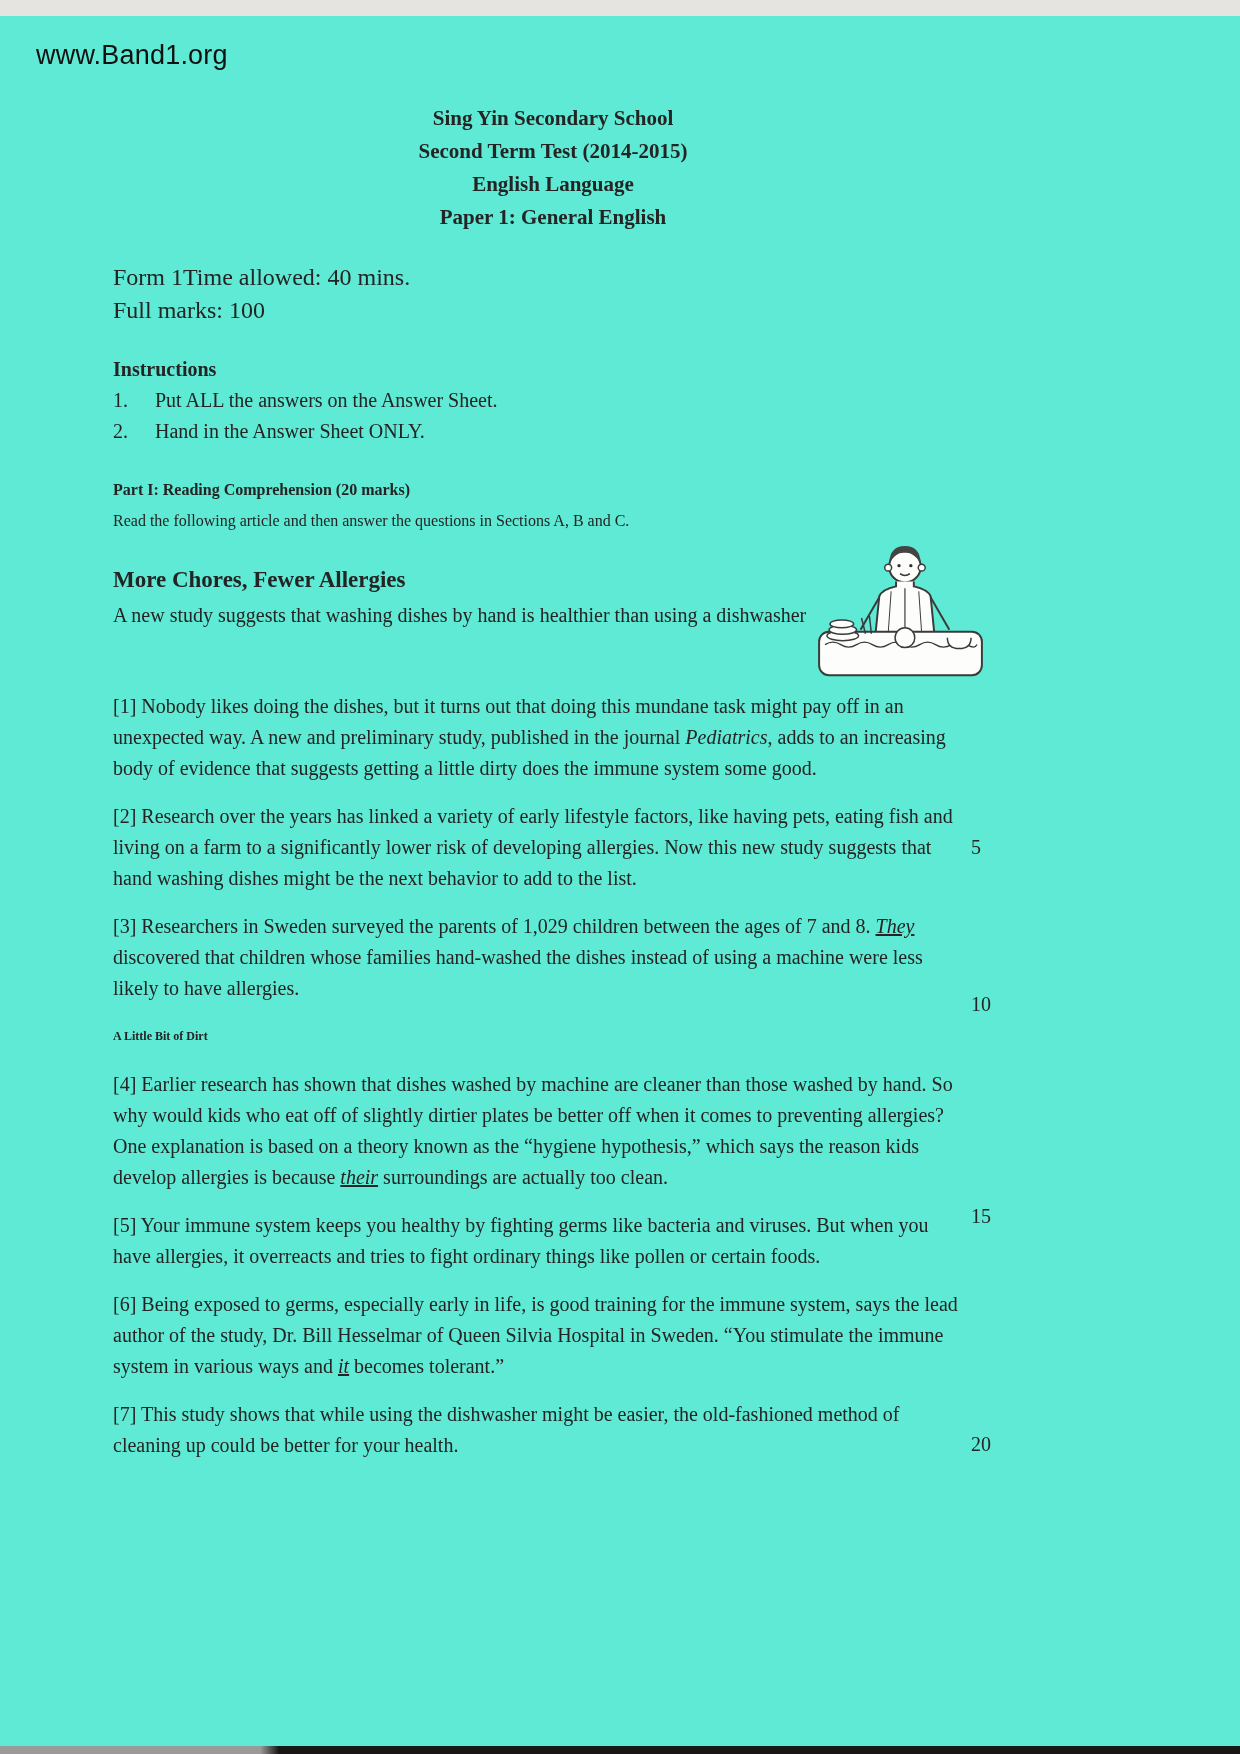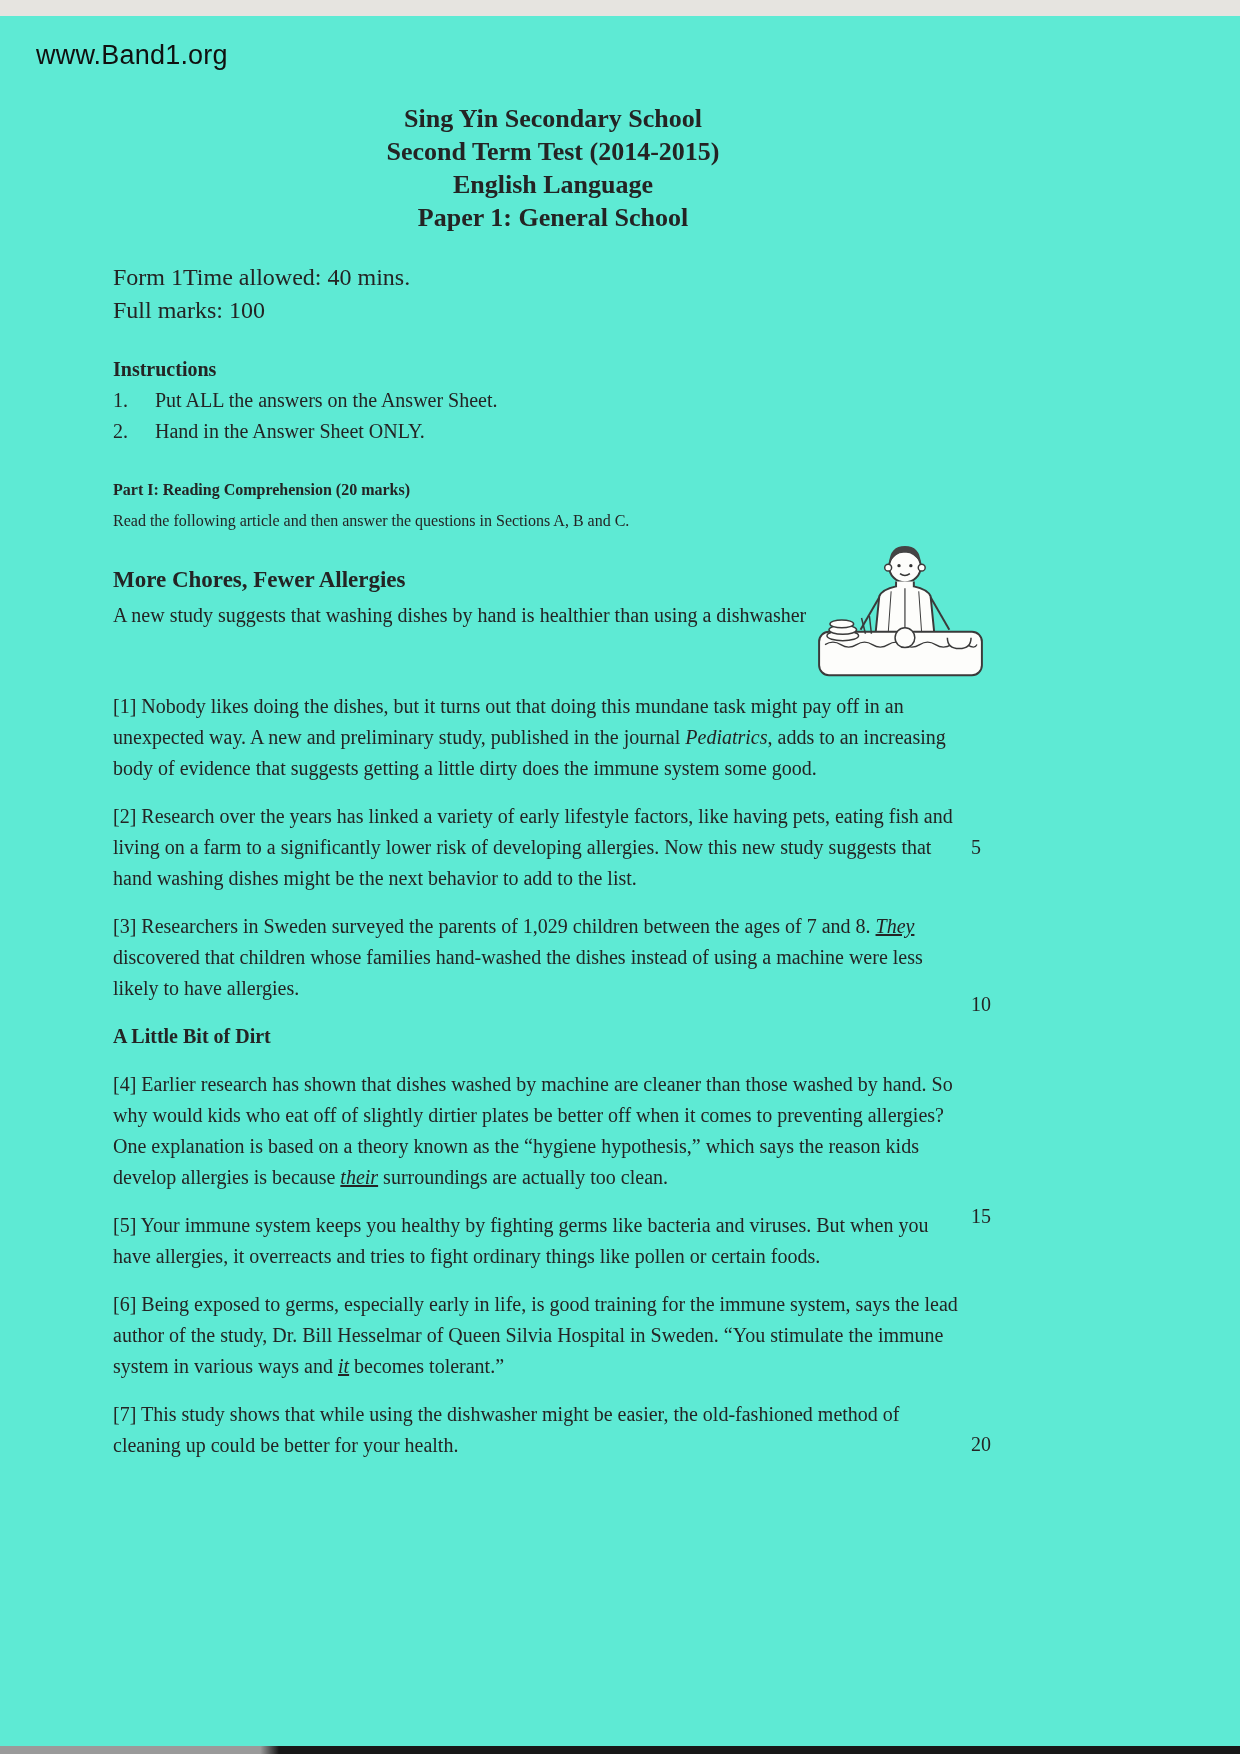--- a/index.html
+++ b/index.html
@@ -23,21 +23,21 @@
     letter-spacing: 0.2px;
   }
   .content {
     width: 880px;
     margin-left: 113px;
     padding-top: 86px;
   }
   .title-block {
     text-align: center;
     font-weight: bold;
-    font-size: 26px;
+    font-size: 21px;
     line-height: 33px;
   }
   .meta-row {
     display: flex;
     justify-content: flex-start;
     margin-top: 28px;
     font-size: 24px;
     line-height: 31px;
   }
   .full-marks { font-size: 24px; line-height: 31px; margin-top: 2px; }
@@ -60,21 +60,21 @@
   }
   .article-body { position: relative; }
   .article-body p {
     margin: 0 0 17px 0;
     font-size: 20px;
     line-height: 31px;
     width: 848px;
   }
   .section-heading {
     font-weight: bold;
-    font-size: 20px;
+    font-size: 12px;
     line-height: 31px;
     margin: 8px 0 17px 0;
   }
   .line-marker {
     position: absolute;
     left: 858px;
     width: 30px;
     font-size: 20px;
     line-height: 31px;
     text-align: left;
@@ -96,21 +96,21 @@
 <div class="page">
 
   <div class="watermark">www.Band1.org</div>
 
   <div class="content">
 
     <div class="title-block">
       <div>Sing Yin Secondary School</div>
       <div>Second Term Test (2014-2015)</div>
       <div>English Language</div>
-      <div>Paper 1: General School</div>
+      <div>Paper 1: General English</div>
     </div>
 
     <div class="meta-row">
       <span>Form 1</span>
       <span>Time allowed: 40 mins.</span>
     </div>
     <div class="full-marks">Full marks: 100</div>
 
     <div class="instructions">
       <div class="instructions-heading">Instructions</div>

